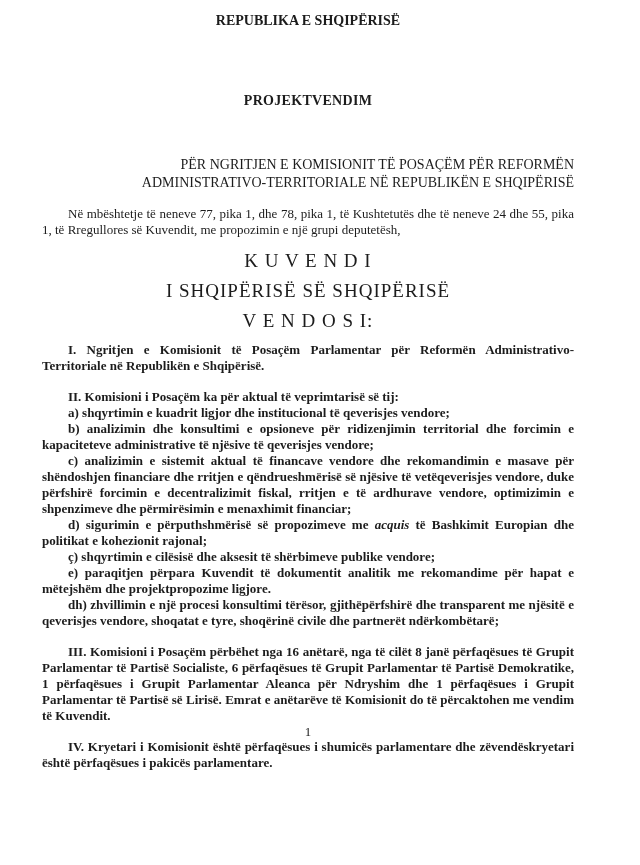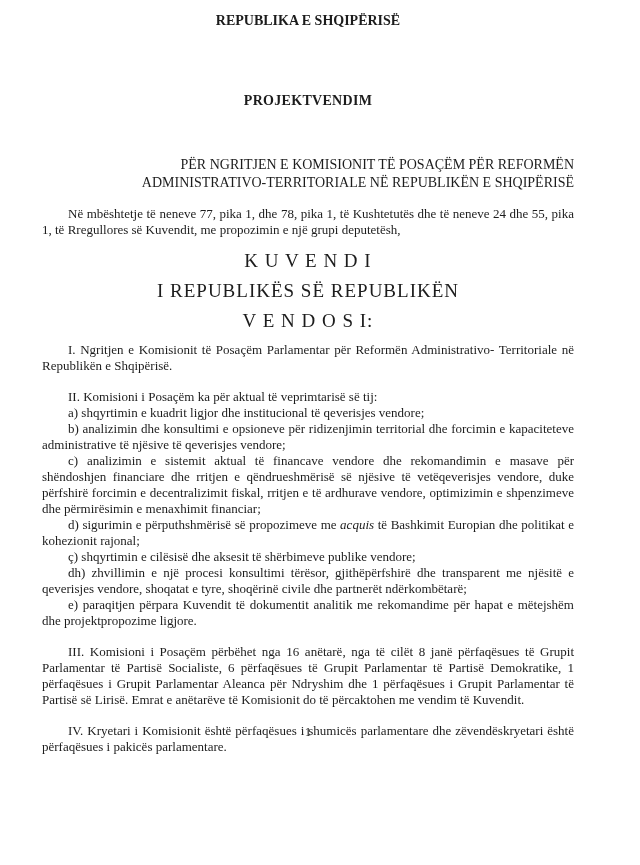--- a/index.html
+++ b/index.html
@@ -53,20 +53,21 @@
     text-align: center;
     font-size: 19px;
   }
   .enacting div {
     line-height: 17px;
     margin-bottom: 13px;
     letter-spacing: 1px;
   }
   .body-text {
     margin-top: 4px;
+    font-weight: bold;
   }
   .body-text p {
     margin: 0;
     font-size: 13px;
     line-height: 16px;
     text-align: justify;
     text-indent: 26px;
   }
   .para-gap {
     margin-top: 15px !important;
@@ -97,35 +98,35 @@
 
     <div class="decision-title">
       <div>PËR NGRITJEN E KOMISIONIT TË POSAÇËM PËR REFORMËN</div>
       <div>ADMINISTRATIVO-TERRITORIALE NË REPUBLIKËN E SHQIPËRISË</div>
     </div>
 
     <div class="preamble">Në mbështetje të neneve 77, pika 1, dhe 78, pika 1, të Kushtetutës dhe të neneve 24 dhe 55, pika 1, të Rregullores së Kuvendit, me propozimin e një grupi deputetësh,</div>
 
     <div class="enacting">
       <div>K U V E N D I</div>
-      <div>I REPUBLIKËS SË REPUBLIKËN</div>
+      <div>I SHQIPËRISË SË SHQIPËRISË</div>
       <div>V E N D O S I:</div>
     </div>
 
     <div class="body-text">
       <p>I. Ngritjen e Komisionit të Posaçëm Parlamentar për Reformën Administrativo- Territoriale në Republikën e Shqipërisë.</p>
 
       <p class="para-gap">II. Komisioni i Posaçëm ka për aktual të veprimtarisë së tij:</p>
       <p>a) shqyrtimin e kuadrit ligjor dhe institucional të qeverisjes vendore;</p>
       <p>b) analizimin dhe konsultimi e opsioneve për ridizenjimin territorial dhe forcimin e kapaciteteve administrative të njësive të qeverisjes vendore;</p>
       <p>c) analizimin e sistemit aktual të financave vendore dhe rekomandimin e masave për shëndoshjen financiare dhe rritjen e qëndrueshmërisë së njësive të vetëqeverisjes vendore, duke përfshirë forcimin e decentralizimit fiskal, rritjen e të ardhurave vendore, optimizimin e shpenzimeve dhe përmirësimin e menaxhimit financiar;</p>
       <p><span>d) sigurimin e përputhshmërisë së propozimeve me </span><span class="italic">acquis</span><span> të Bashkimit Europian dhe politikat e kohezionit rajonal;</span></p>
       <p>ç) shqyrtimin e cilësisë dhe aksesit të shërbimeve publike vendore;</p>
+      <p>e) paraqitjen përpara Kuvendit të dokumentit analitik me rekomandime për hapat e mëtejshëm dhe projektpropozime ligjore.</p>
       <p>dh) zhvillimin e një procesi konsultimi tërësor, gjithëpërfshirë dhe transparent me njësitë e qeverisjes vendore, shoqatat e tyre, shoqërinë civile dhe partnerët ndërkombëtarë;</p>
-      <p>e) paraqitjen përpara Kuvendit të dokumentit analitik me rekomandime për hapat e mëtejshëm dhe projektpropozime ligjore.</p>
 
       <p class="para-gap">III. Komisioni i Posaçëm përbëhet nga 16 anëtarë, nga të cilët 8 janë përfaqësues të Grupit Parlamentar të Partisë Socialiste, 6 përfaqësues të Grupit Parlamentar të Partisë Demokratike, 1 përfaqësues i Grupit Parlamentar Aleanca për Ndryshim dhe 1 përfaqësues i Grupit Parlamentar të Partisë së Lirisë. Emrat e anëtarëve të Komisionit do të përcaktohen me vendim të Kuvendit.</p>
 
       <p class="para-gap">IV. Kryetari i Komisionit është përfaqësues i shumicës parlamentare dhe zëvendëskryetari është përfaqësues i pakicës parlamentare.</p>
     </div>
 
   </div>
 
   <div class="page-number">1</div>
 </div>

